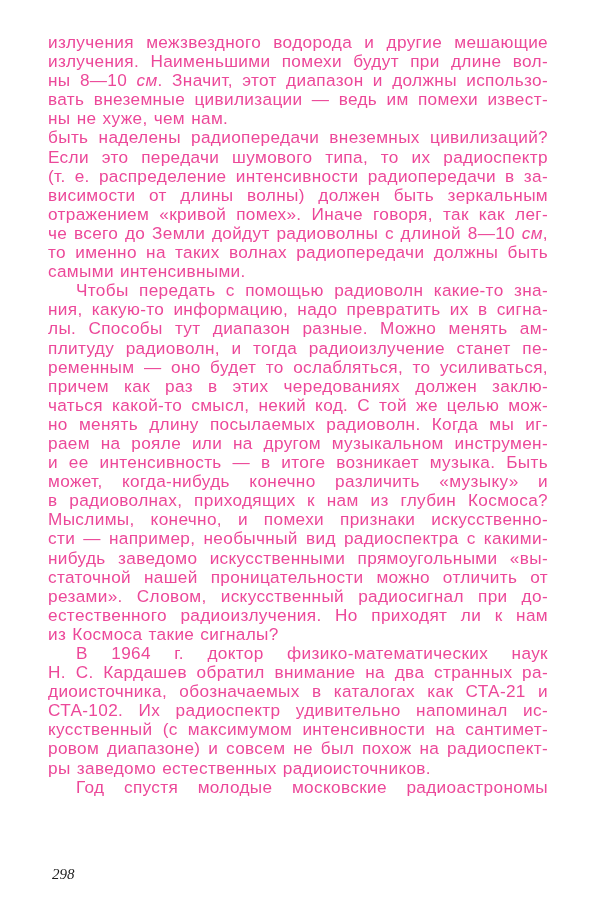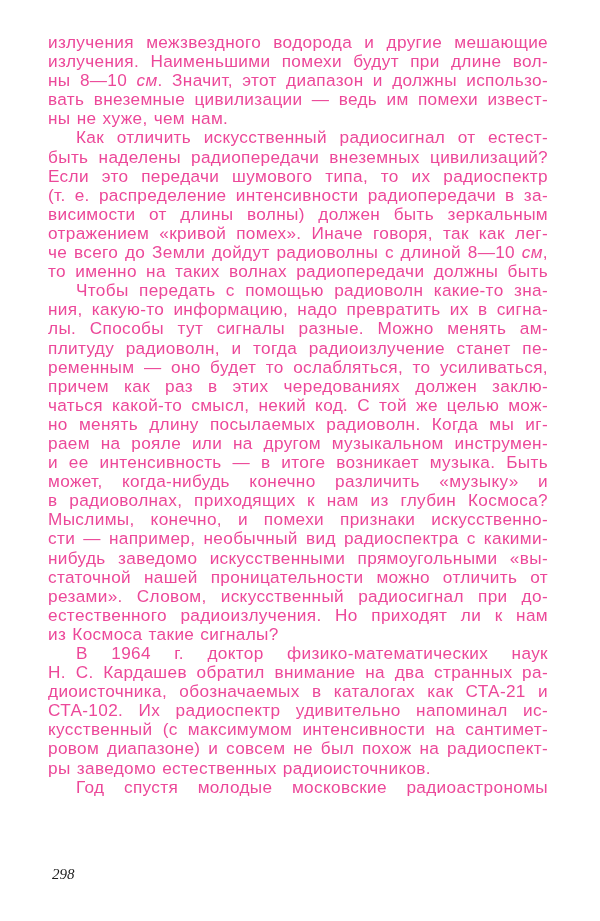--- a/index.html
+++ b/index.html
@@ -28,33 +28,33 @@
 
 <div class="page" id="page-body">
     <div>
       <div class="line"><span>излучения межзвездного водорода и другие мешающие</span></div>
       <div class="line"><span>излучения. Наименьшими помехи будут при длине вол-</span></div>
       <div class="line"><span>ны 8—10 </span><span class="it">см</span><span>. Значит, этот диапазон и должны использо-</span></div>
       <div class="line"><span>вать внеземные цивилизации — ведь им помехи извест-</span></div>
       <div class="line last"><span>ны не хуже, чем нам.</span></div>
     </div>
     <div>
-      <div class="line indent"><span>Как отличить искусственный радиосигнал от естест-</span></div>
       <div class="line"><span>быть наделены радиопередачи внеземных цивилизаций?</span></div>
       <div class="line"><span>Если это передачи  шумового типа, то их радиоспектр</span></div>
       <div class="line"><span>(т. е. распределение интенсивности радиопередачи в за-</span></div>
       <div class="line"><span>висимости от длины волны) должен быть зеркальным</span></div>
       <div class="line"><span>отражением «кривой помех». Иначе говоря, так как лег-</span></div>
       <div class="line"><span>че всего до Земли дойдут радиоволны с длиной 8—10 </span><span class="it">см</span><span>,</span></div>
       <div class="line"><span>то именно на таких волнах радиопередачи должны быть</span></div>
+      <div class="line last"><span>самыми интенсивными.</span></div>
     </div>
     <div>
       <div class="line indent"><span>Чтобы передать с помощью радиоволн какие-то зна-</span></div>
       <div class="line"><span>ния, какую-то информацию, надо превратить их в сигна-</span></div>
-      <div class="line"><span>лы. Способы тут сигналы разные. Можно менять ам-</span></div>
+      <div class="line"><span>лы. Способы тут диапазон разные. Можно менять ам-</span></div>
       <div class="line"><span>плитуду радиоволн, и тогда радиоизлучение станет пе-</span></div>
       <div class="line"><span>ременным — оно будет то ослабляться, то усиливаться,</span></div>
       <div class="line"><span>причем как раз в этих чередованиях должен заклю-</span></div>
       <div class="line"><span>чаться какой-то смысл, некий код. С той же целью мож-</span></div>
       <div class="line"><span>но менять длину посылаемых радиоволн. Когда мы иг-</span></div>
       <div class="line"><span>раем на рояле или на другом музыкальном инструмен-</span></div>
       <div class="line"><span>и ее интенсивность — в итоге возникает музыка. Быть</span></div>
       <div class="line"><span>может, когда-нибудь конечно различить «музыку» и</span></div>
       <div class="line"><span>в радиоволнах, приходящих к нам из глубин Космоса?</span></div>
       <div class="line"><span>Мыслимы, конечно, и помехи признаки искусственно-</span></div>

